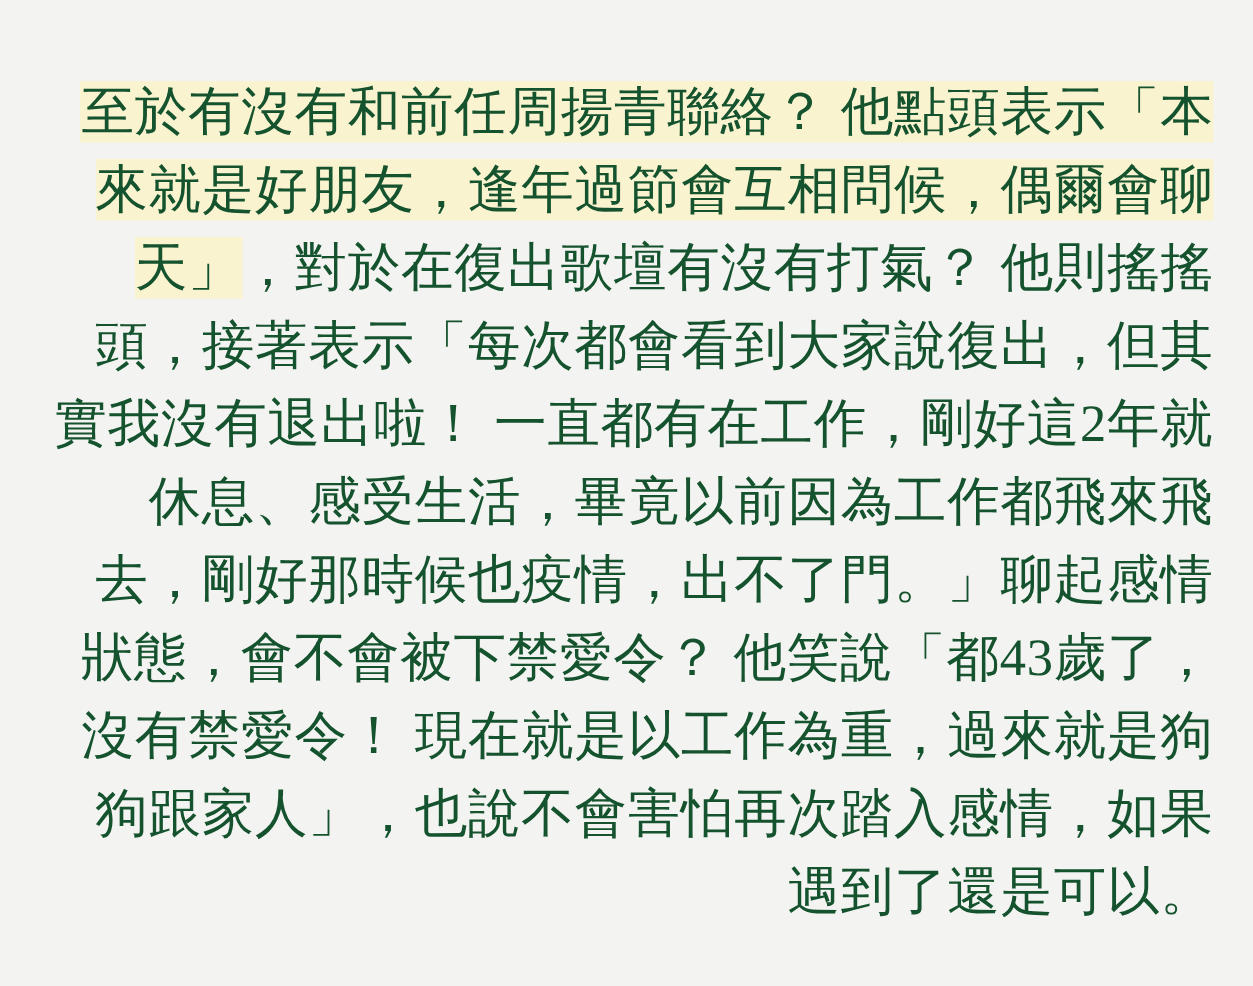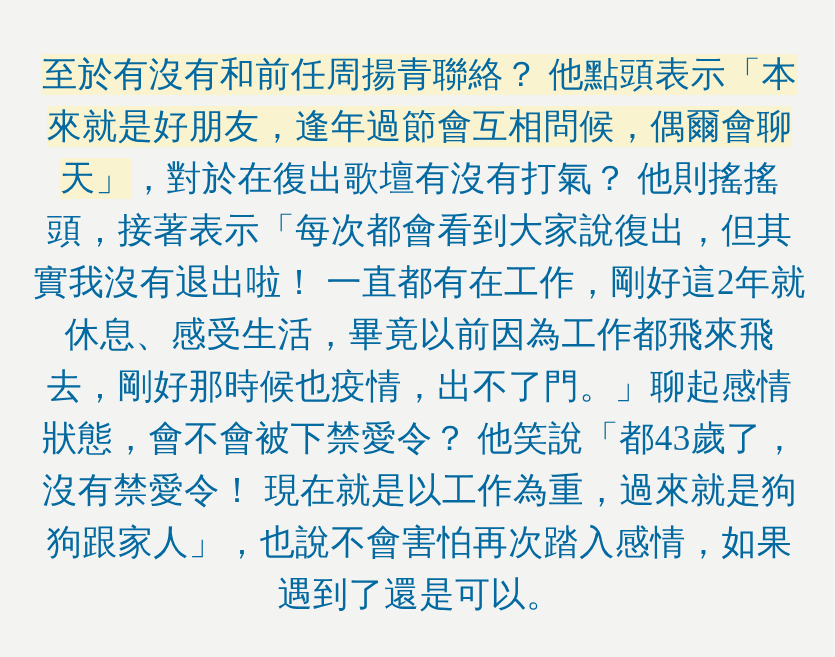--- a/index.html
+++ b/index.html
@@ -16,23 +16,23 @@
   .article {
     box-sizing: border-box;
     width: 835px;
     height: 657px;
     padding: 14px 26px 10px 30px;
     background: #f3f3f1;
   }
   .body-text {
     font-size: 35px;
     line-height: 52px;
-    color: #0369a1;
+    color: #14532d;
     letter-spacing: 0.5px;
-    text-align: center;
+    text-align: right;
     word-break: break-all;
   }
   .hl {
     background: #faf3d0;
     box-shadow: 0 0 0 1px #faf3d0;
   }
 </style>
 </head>
 <body>
 

